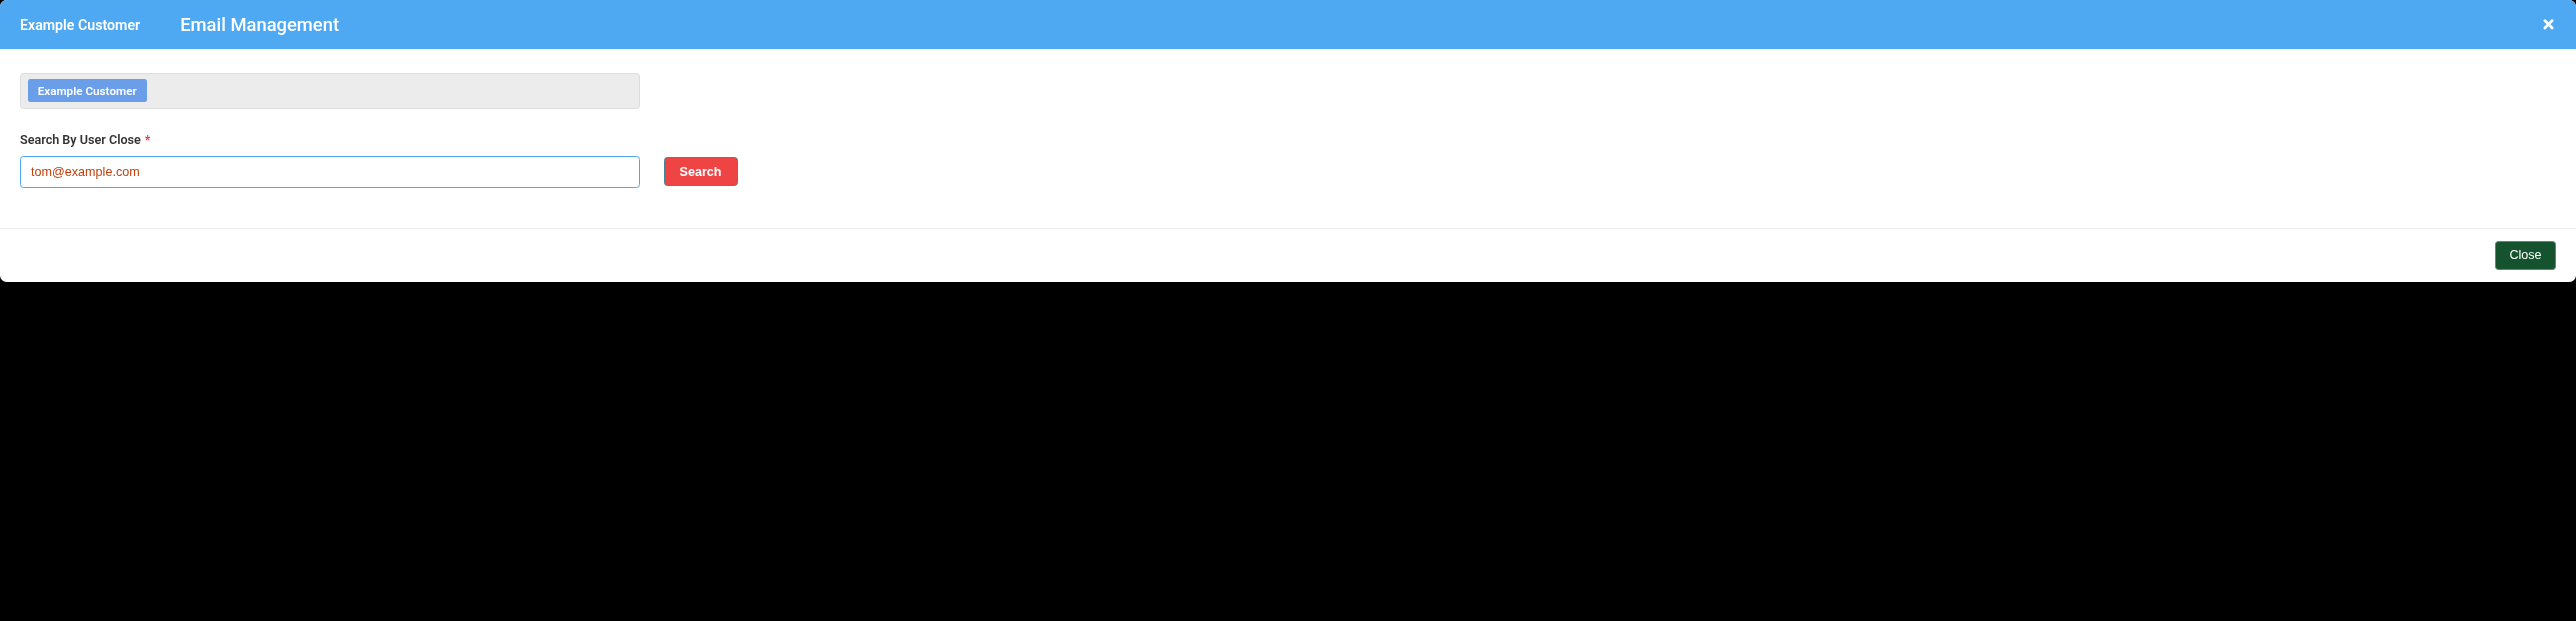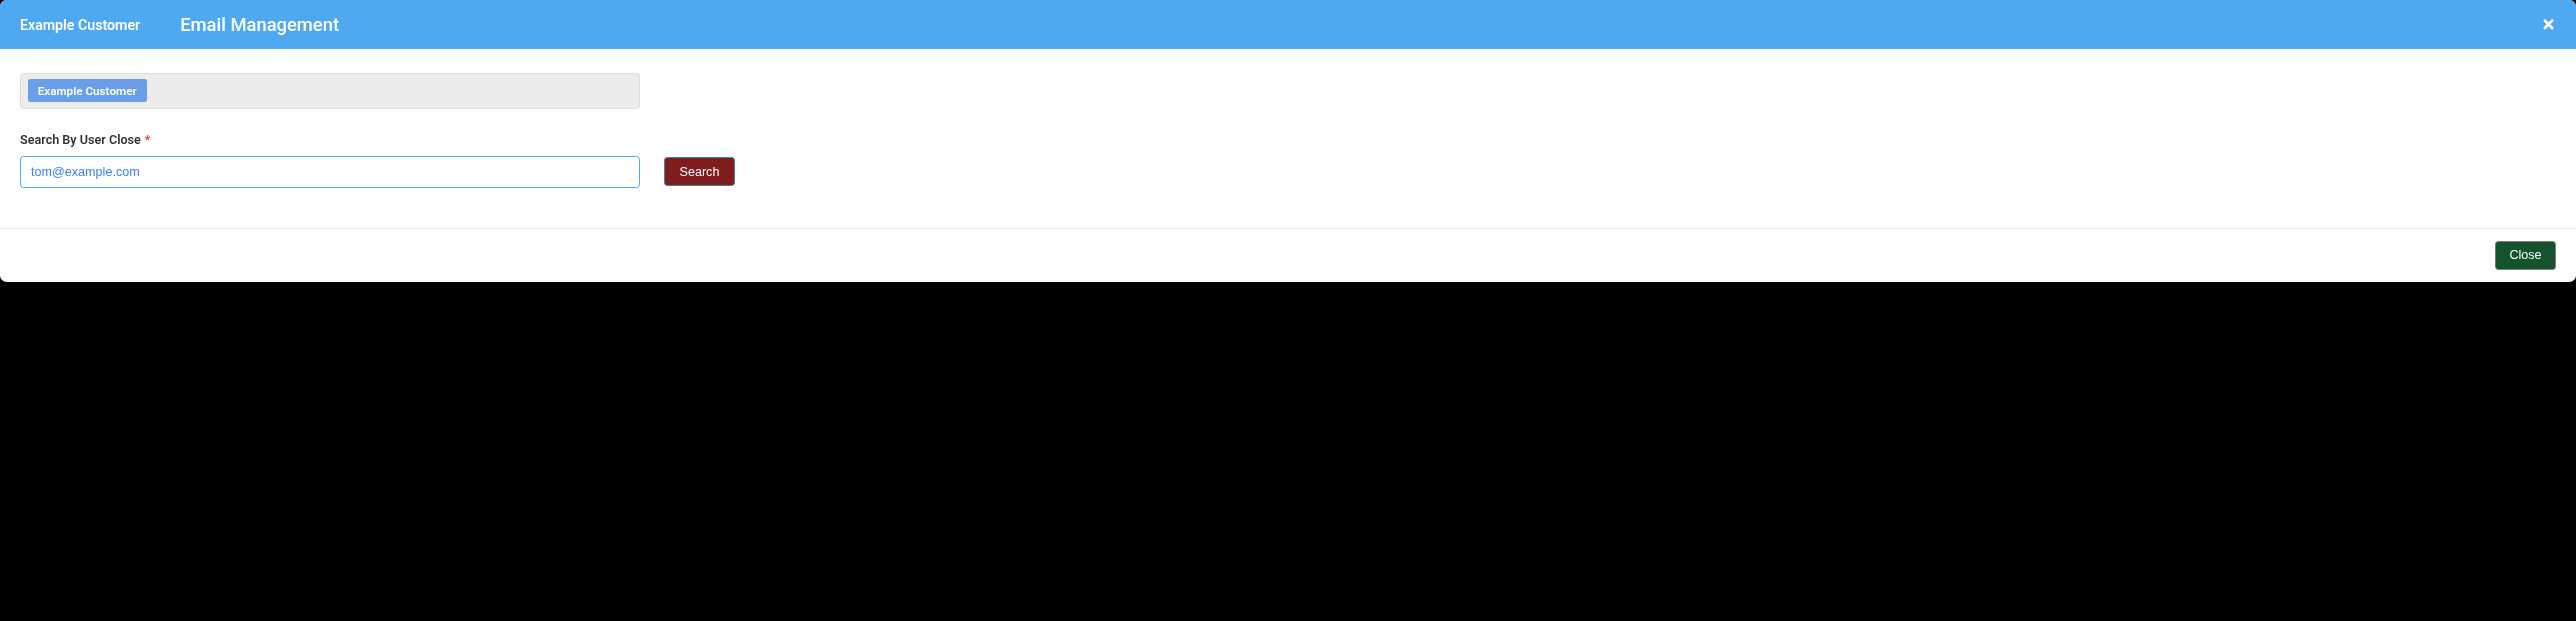--- a/index.html
+++ b/index.html
@@ -98,31 +98,32 @@
       gap: 23.5px;
     }
     .email-input {
       width: 620px;
       max-width: 100%;
       height: 32px;
       border: 0.8px solid #4ea8f2;
       border-radius: 3.4px;
       padding: 6.7px 10px;
       font-size: 12.6px;
-      color: #3b82f6;
+      color: #c2410c;
       outline: none;
     }
     .search-button {
-      background: #7f1d1d;
+      background: #ef4444;
       color: #fff;
       border: 0.8px solid #3f8896;
       border-radius: 3.4px;
       padding: 6.7px 15px;
       font-size: 12.6px;
       cursor: pointer;
+      font-weight: bold;
     }
     .modal-footer {
       border-top: 0.8px solid #eee;
       padding: 11.7px 20px;
       display: flex;
       justify-content: flex-end;
     }
     .close-button {
       background: #14532d;
       color: #fff;

